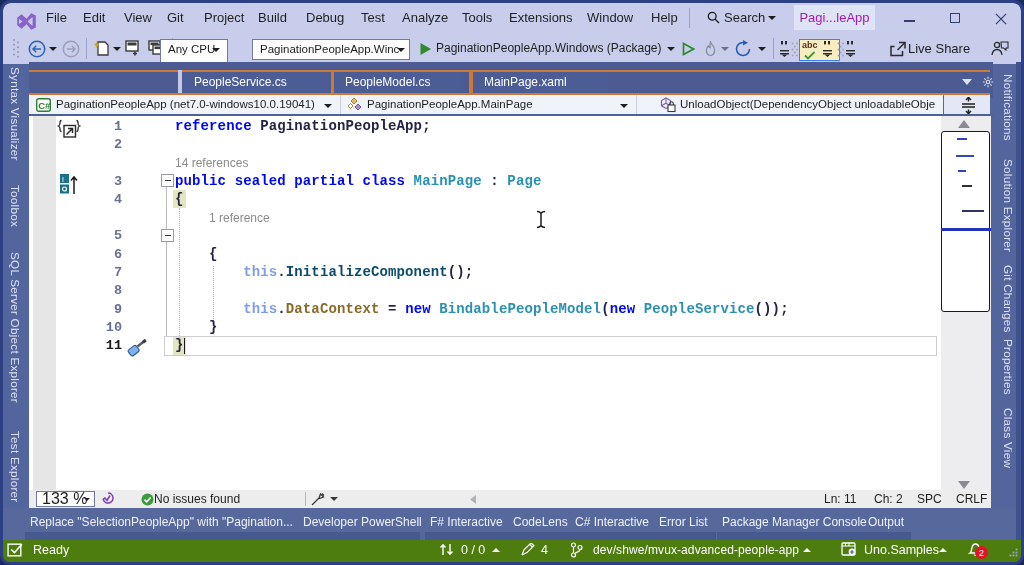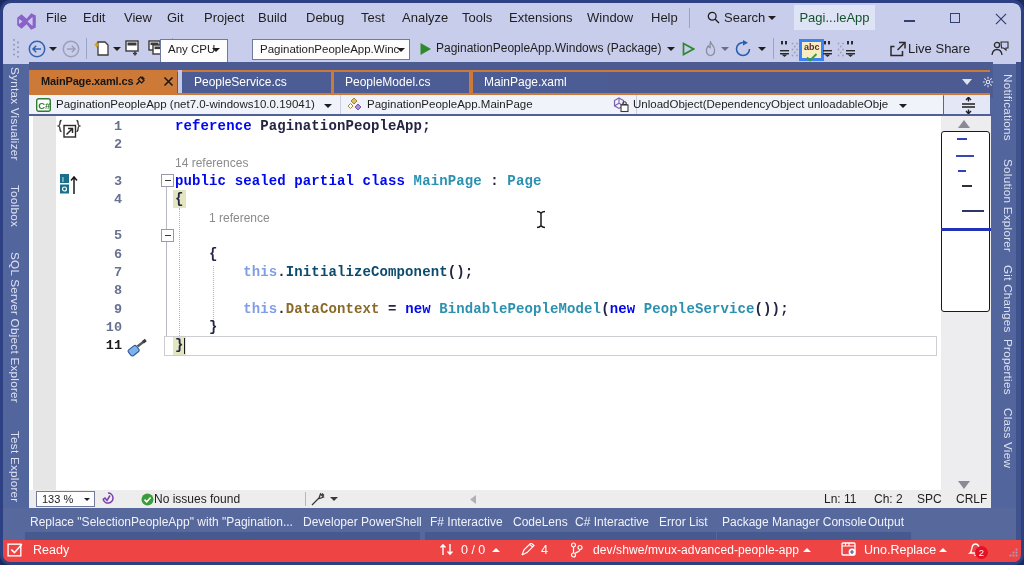--- a/index.html
+++ b/index.html
@@ -40,21 +40,21 @@
 .mth { color:#0c4a6e; }
 .prop { color:#8a6a2a; }
 .pun { color:#242444; }
 
 #minimap { position:absolute; left:937.5px; top:113px; width:50px; height:374px; background:#ededf0; }
 
 #ebar { position:absolute; left:26px; top:487px; width:962px; height:18px; background:#ededee; font-size:12px; color:#1e1e1e; }
 #paneltabs { position:absolute; left:0; top:505px; width:1018px; height:32px; background:#56689c; }
 .ptab { position:absolute; top:7px; font-size:12px; color:#f0f2fa; white-space:nowrap; }
 .pund { position:absolute; top:24px; height:8px; background:#475a8f; }
-#statusbar { position:absolute; left:0; top:537px; width:1018px; height:22px; background:#ef4444; color:#ffffff; font-size:12.5px; border-radius:0 0 7px 7px; }
+#statusbar { position:absolute; left:0; top:537px; width:1018px; height:22px; background:#4d7c0f; color:#ffffff; font-size:12.5px; border-radius:0 0 7px 7px; }
 .sbitem { position:absolute; top:3px; white-space:nowrap; }
 .upcaret { display:inline-block; width:0; height:0; border-left:4px solid transparent; border-right:4px solid transparent; border-bottom:4px solid #fff; }
 </style>
 </head>
 <body>
 <div id="win">
     <div id="inner">
 
 <div id="titlebar">
   <svg class="abs" style="left:13px; top:8px;" width="21" height="21" viewBox="0 0 21 21">
@@ -76,21 +76,21 @@
   <span class="menu" style="left:506px;">Extensions</span>
   <span class="menu" style="left:584px;">Window</span>
   <span class="menu" style="left:648px;">Help</span>
   <div class="abs" style="left:686px; top:5px; width:1px; height:20px; background:#9aa3c5;"></div>
   <svg class="abs" style="left:704px; top:8px;" width="13" height="13" viewBox="0 0 13 13">
           <circle cx="5.2" cy="5.2" r="3.9" fill="none" stroke="#1e1e1e" stroke-width="1.3"></circle>
           <line x1="8.2" y1="8.2" x2="12" y2="12" stroke="#1e1e1e" stroke-width="1.3"></line>
         </svg>
   <span class="menu" style="left:721px;">Search</span>
   <span class="caret abs" style="left:765px; top:13px;"></span>
-  <div class="abs" style="left:791px; top:2px; width:81px; height:25px; background:#dfe3f6; font-size:13px; color:#14532d; text-align:center; line-height:25px;">Pagi...leApp</div>
+  <div class="abs" style="left:791px; top:2px; width:81px; height:25px; background:#dfe3f6; font-size:13px; color:#a21caf; text-align:center; line-height:25px;">Pagi...leApp</div>
   <div class="abs" style="left:901px; top:17px; width:11px; height:1.5px; background:#32406f;"></div>
   <div class="abs" style="left:947px; top:10px; width:10px; height:10px; border:1.4px solid #32406f;"></div>
   <svg class="abs" style="left:992px; top:10px;" width="12" height="12" viewBox="0 0 13 13">
           <path d="M1 1 L12 12 M12 1 L1 12" stroke="#32406f" stroke-width="1.3"></path>
         </svg>
 </div>
 
 <div id="toolbar">
   <svg class="abs" style="left:9px; top:5px;" width="8" height="22" viewBox="0 0 8 22">
     <g fill="#8f97b8">
@@ -165,21 +165,21 @@
             <circle cx="1.5" cy="1.5" r="0.9"></circle>
             <circle cx="6" cy="1.5" r="0.9"></circle>
             <circle cx="3.75" cy="4.5" r="0.9"></circle>
             <circle cx="1.5" cy="7.5" r="0.9"></circle>
             <circle cx="6" cy="7.5" r="0.9"></circle>
             <circle cx="3.75" cy="10.5" r="0.9"></circle>
             <circle cx="1.5" cy="13.5" r="0.9"></circle>
             <circle cx="6" cy="13.5" r="0.9"></circle>
           </g>
         </svg>
-  <div class="abs" style="left:796px; top:6px; width:25px; height:22px; background:#f7edc0; border:3px solid #3b82f6;">
+  <div class="abs" style="left:796px; top:6px; width:41px; height:22px; background:#f7edc0; border:1px solid #3b82f6;">
     <span class="abs" style="left:2px; top:0px; font-size:9px; font-weight:700; color:#5a2d2d;">abc</span>
     <svg class="abs" style="left:4px; top:11px;" width="12" height="9" viewBox="0 0 12 9">
             <path d="M1 4.5 L4 7.5 L10.5 1" stroke="#3f9c35" stroke-width="1.8" fill="none"></path>
           </svg>
   </div>
   <svg class="abs" style="left:820px; top:7px;" width="12" height="17" viewBox="0 0 12 17">
     <g fill="#2a2a2a">
             <rect x="1" y="1" width="2" height="3.4"></rect>
             <rect x="5" y="1" width="2" height="3.4"></rect>
             <rect x="0" y="10" width="9" height="1.4"></rect>
@@ -229,34 +229,20 @@
 <span class="vtab" style="left:999px; top:71px;">Notifications</span>
 <span class="vtab" style="left:999px; top:156px;">Solution Explorer</span>
 <span class="vtab" style="left:999px; top:262px;">Git Changes</span>
 <span class="vtab" style="left:999px; top:336px;">Properties</span>
 <span class="vtab" style="left:999px; top:405px;">Class View</span>
 
 <div class="abs" style="left:26px; top:59px; width:964px; height:36px; background:#4c5b91;"></div>
 <div id="tabwell">
   <div class="topline"></div>
   <div class="botline"></div>
-  <div class="dtab" style="left:0px; width:148px; background:#cd7a38; color:#161616; font-weight:700; top:0px; height:23px; line-height:23px;">
-    <span style="margin-left:12px; font-size:11px; letter-spacing:-0.15px;">MainPage.xaml.cs</span>
-    <svg class="abs" style="left:104px; top:5px;" width="13" height="13" viewBox="0 0 13 13">
-            <g stroke="#161616" fill="none">
-              <path d="M8.8 1.6 L11.4 4.2" stroke-width="1.3"></path>
-              <path d="M7.6 2 L11 5.4 L8.6 7.8 L5.2 4.4 Z" stroke-width="1.2"></path>
-              <path d="M6.4 6.6 L3.4 9.6" stroke-width="1.4"></path>
-              <path d="M4.4 5.6 L2.2 3.4" stroke-width="0"></path>
-            </g>
-          </svg>
-    <svg class="abs" style="left:134px; top:6px;" width="11" height="11" viewBox="0 0 11 11">
-            <path d="M1.5 1.5 L9.5 9.5 M9.5 1.5 L1.5 9.5" stroke="#161616" stroke-width="1.5"></path>
-          </svg>
-  </div>
   <div class="abs" style="left:149px; top:0; width:4px; height:23px; background:#c3c9e6;"></div>
   <div class="dtab" style="left:154px; width:146px; line-height:21px;"><span style="margin-left:11px;">PeopleService.cs</span></div>
   <div class="abs" style="left:302px; top:2px; width:3px; height:21px; background:#cd7a38;"></div>
   <div class="dtab" style="left:305px; width:125px; line-height:21px;"><span style="margin-left:11px;">PeopleModel.cs</span></div>
   <div class="abs" style="left:440px; top:2px; width:4px; height:21px; background:#cd7a38;"></div>
   <div class="dtab" style="left:444px; width:135px; line-height:21px;"><span style="margin-left:11px;">MainPage.xaml</span></div>
   <svg class="abs" style="left:933px; top:9px;" width="10" height="7" viewBox="0 0 10 7">
           <path d="M0 0 L5 6 L10 0 Z" fill="#dfe3f2"></path>
         </svg>
   <svg class="abs" style="left:953px; top:6px;" width="12" height="12" viewBox="0 0 14 14">
@@ -276,21 +262,21 @@
   </div>
   <div class="sect" style="left:313px; width:295px;">
     <svg class="abs" style="left:5px; top:2px;" width="16" height="16" viewBox="0 0 16 16">
       <path d="M4 4 l3-3 3 3 -3 3 Z" fill="#e0c06a" stroke="#9c7c20" stroke-width="0.9"></path>
       <path d="M1 9 l2.5-2.5 2.5 2.5 -2.5 2.5 Z" fill="#fff" stroke="#9c7c20" stroke-width="0.9"></path>
       <path d="M8 10 l3-3 3 3 -3 3 Z" fill="#b08cd6" stroke="#6a4e9c" stroke-width="0.9"></path>
     </svg>
     <span class="abs" style="left:25px; top:3px;">PaginationPeopleApp.MainPage</span>
     <span class="caret abs" style="right:8px; top:9px;"></span>
   </div>
-  <div class="sect" style="left:579px; width:305px; border-right:none;text-decoration:underline;">
+  <div class="sect" style="left:626px; width:305px; border-right:none;text-decoration:underline;">
     <svg class="abs" style="left:4px; top:2px;" width="17" height="16" viewBox="0 0 17 16">
       <path d="M7 1 l4.5 2.6 v5.2 L7 11.4 2.5 8.8 V3.6 Z" fill="none" stroke="#7c5fb0" stroke-width="1.2"></path>
       <path d="M7 1 v5.2 l4.5 2.6 M7 6.2 L2.5 8.8" fill="none" stroke="#7c5fb0" stroke-width="1.1"></path>
       <rect x="9" y="8" width="7" height="6.5" fill="#fff" stroke="#3a3a3a" stroke-width="1.1"></rect>
       <path d="M10.8 8 v-1.6 a1.7 1.7 0 0 1 3.4 0 V8" fill="none" stroke="#3a3a3a" stroke-width="1.1"></path>
     </svg>
     <span class="abs" style="left:25px; top:3px;">UnloadObject(DependencyObject unloadableObje</span>
     <span class="caret abs" style="right:6px; top:9px;"></span>
   </div>
 </div>
@@ -379,21 +365,21 @@
   <div class="abs" style="left:17px; top:54px; width:8px; height:2px; background:#3140c0;"></div>
   <div class="abs" style="left:21px; top:69px; width:10px; height:2px; background:#30303a;"></div>
   <div class="abs" style="left:21px; top:94px; width:22px; height:2px; background:#2e3668;"></div>
   <div class="abs" style="left:0px; top:112px; width:50px; height:3px; background:#2233b8;"></div>
   <svg class="abs" style="left:17px; top:365px;" width="12" height="8" viewBox="0 0 12 8">
           <path d="M6 8 L12 0 H0 Z" fill="#8a8a94"></path>
         </svg>
 </div>
 
 <div id="ebar">
-  <div class="combo" style="left:7px; top:1px; width:59px; height:16px; line-height:14px; font-size:11px;"><span style="margin-left:5px;">133 %</span><span class="caret abs" style="right:4px; top:6px; border-top-width:3.6px; border-left-width:3.6px; border-right-width:3.6px;"></span></div>
+  <div class="combo" style="left:7px; top:1px; width:59px; height:16px; line-height:14px; font-size:16px;"><span style="margin-left:5px;">133 %</span><span class="caret abs" style="right:4px; top:6px; border-top-width:3.6px; border-left-width:3.6px; border-right-width:3.6px;"></span></div>
   <svg class="abs" style="left:72px; top:2px;" width="14" height="14" viewBox="0 0 14 14">
           <path d="M7 1 a5 5 0 1 1 -4.8 6.4 L4 6 l2 2.5 3-5" fill="none" stroke="#7a3fb0" stroke-width="1.5"></path>
         </svg>
   <svg class="abs" style="left:112px; top:2.5px;" width="13" height="13" viewBox="0 0 13 13">
           <circle cx="6.5" cy="6.5" r="6" fill="#3a9c3a"></circle>
           <path d="M3.5 6.6 L5.7 8.8 L9.6 4.4" stroke="#fff" stroke-width="1.5" fill="none"></path>
         </svg>
   <span class="abs" style="left:125px; top:2px;">No issues found</span>
   <div class="abs" style="left:276px; top:2px; width:1px; height:14px; background:#b8b8bc;"></div>
   <svg class="abs" style="left:282px; top:2px;" width="15" height="14" viewBox="0 0 15 14">
@@ -450,21 +436,21 @@
           <path d="M3.5 5 v6 M10 7.5 C10 10 7 9.5 5.2 11.5" fill="none" stroke="#fff" stroke-width="1.2"></path>
         </svg>
   <span class="sbitem" style="left:590px; font-size:12px; letter-spacing:0.1px;">dev/shwe/mvux-advanced-people-app</span>
   <span class="upcaret abs" style="left:800px; top:8px;"></span>
   <svg class="abs" style="left:838px; top:2px;" width="17" height="15" viewBox="0 0 17 15">
           <rect x="1" y="1" width="13" height="12" rx="1" fill="none" stroke="#fff" stroke-width="1.3"></rect>
           <path d="M1 4 h13 M4.5 1 v3 M8 1 v3" stroke="#fff" stroke-width="1.1"></path>
           <circle cx="11" cy="10" r="3.4" fill="#fff"></circle>
           <path d="M11 8 v4 M9 10 h4" stroke="#46598f" stroke-width="1.2"></path>
         </svg>
-  <span class="sbitem" style="left:861px;">Uno.Replace</span>
+  <span class="sbitem" style="left:861px;">Uno.Samples</span>
   <span class="upcaret abs" style="left:936px; top:8px;"></span>
   <svg class="abs" style="left:965px; top:2px;" width="15" height="15" viewBox="0 0 15 15">
           <path d="M2 11 C3.5 10 3.5 7.5 4 5.5 C4.5 3 6 2 7.5 2 C9 2 10.5 3 11 5.5 C11.5 7.5 11.5 10 13 11 Z" fill="none" stroke="#fff" stroke-width="1.3"></path>
           <path d="M6 12.5 a1.8 1.8 0 0 0 3 0" fill="none" stroke="#fff" stroke-width="1.2"></path>
         </svg>
   <div class="abs" style="left:972px; top:5.5px; width:13px; height:13px; border-radius:50%; background:#e81123; color:#fff; font-size:9.5px; text-align:center; line-height:13px;">2</div>
   <svg class="abs" style="left:1006px; top:8px;" width="9" height="9" viewBox="0 0 9 9">
           <g fill="#9aa6c8">
             <rect x="6.6" y="0.6" width="1.8" height="1.8"></rect>
             <rect x="6.6" y="3.6" width="1.8" height="1.8"></rect>

